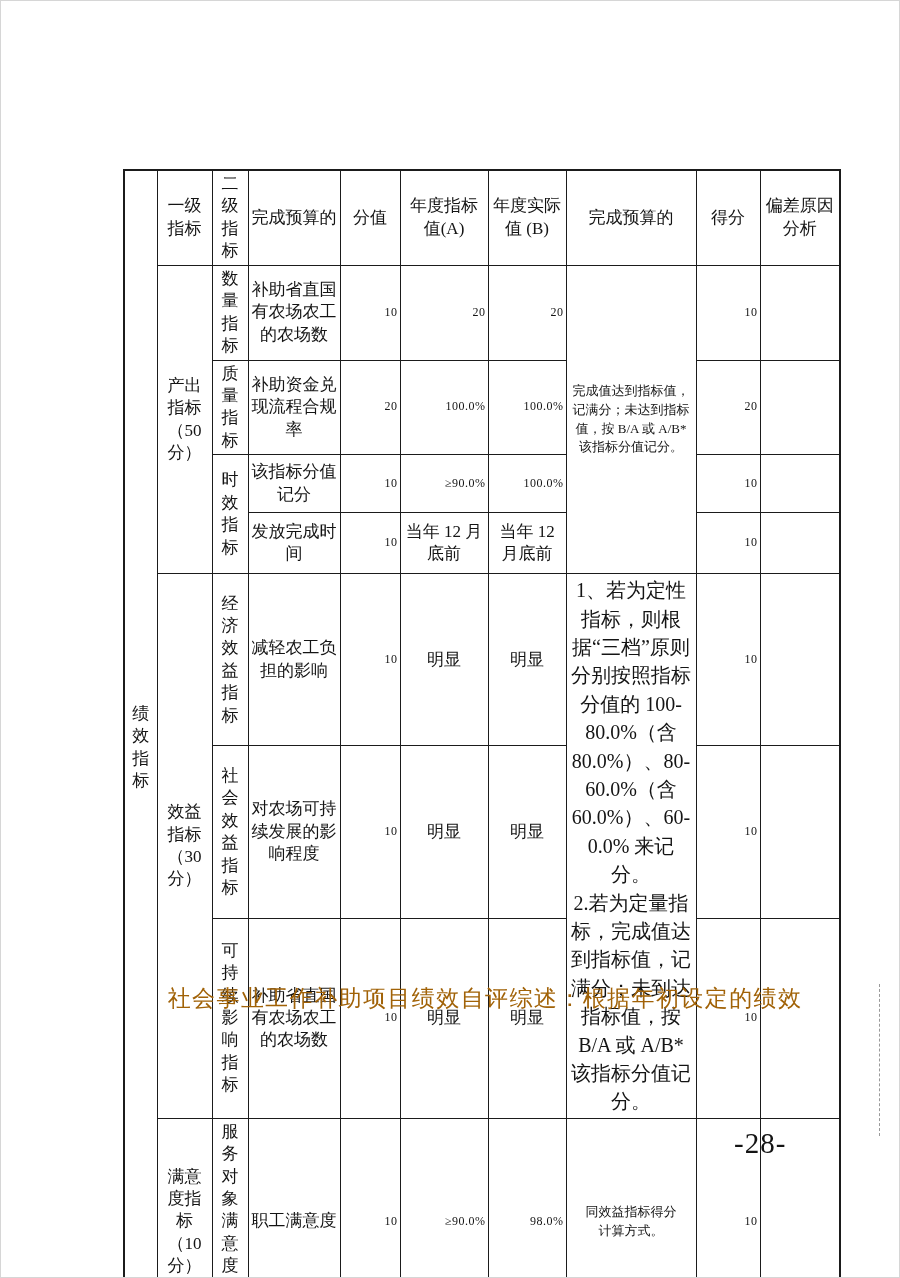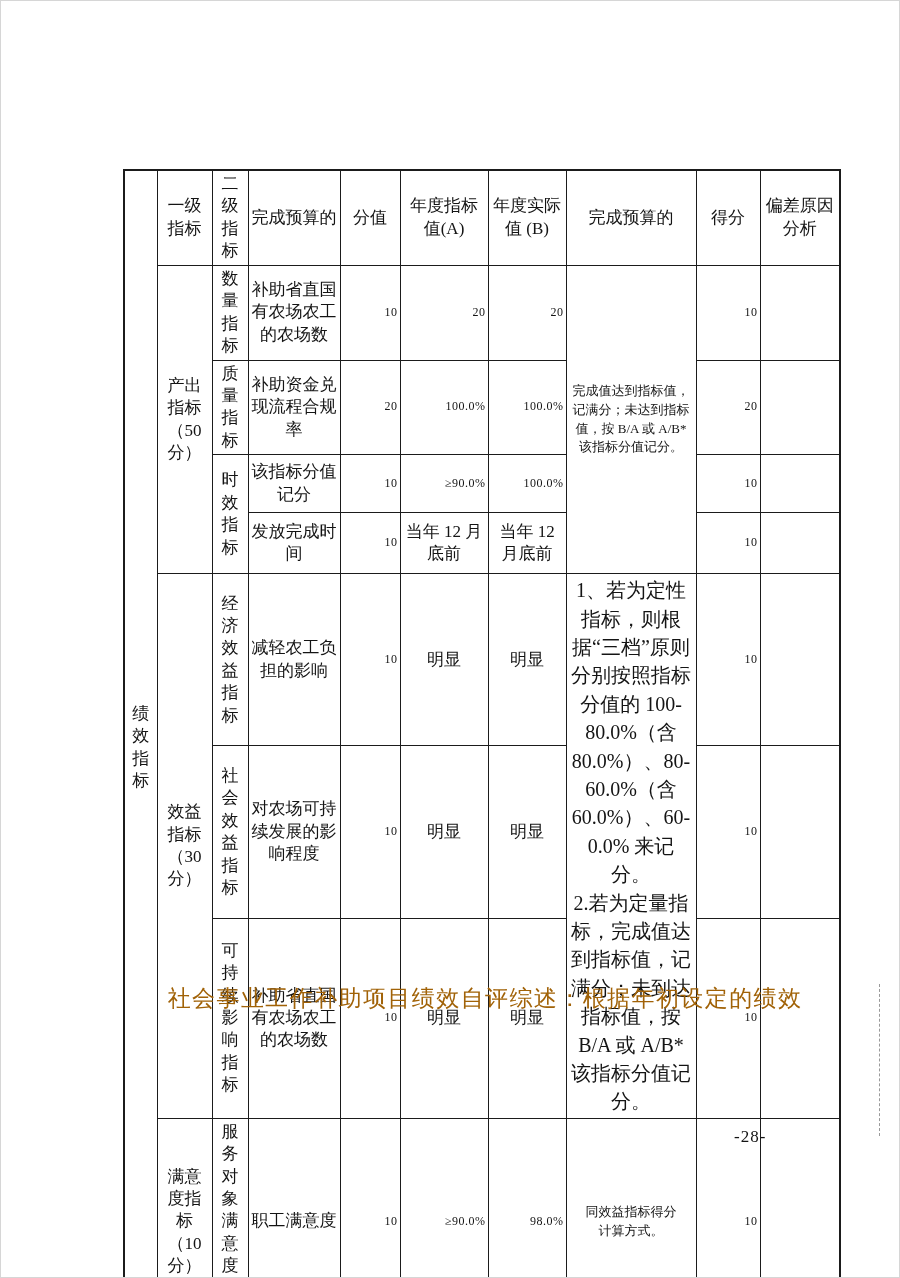--- a/index.html
+++ b/index.html
@@ -30,21 +30,21 @@
     font-size:23px; color:#a16207;
   }
   .summary .sline {
     height:46px; line-height:46px;
     text-align:justify; text-align-last:justify;
     white-space:nowrap;
   }
   .summary .sline.first { text-indent:2.9em; }
   .page-number {
     position:absolute; left:733px; top:1126px;
-    font-size:17px; letter-spacing:1px; color:#141414;
+    font-size:29px; letter-spacing:1px; color:#141414;
   }
   .edge-dash {
     position:absolute; left:878px; top:983px; height:152px; width:0;
     border-left:1px dashed #9a9a9a;
   }
 </style>
 </head>
 <body>
 
 <div class="page">

